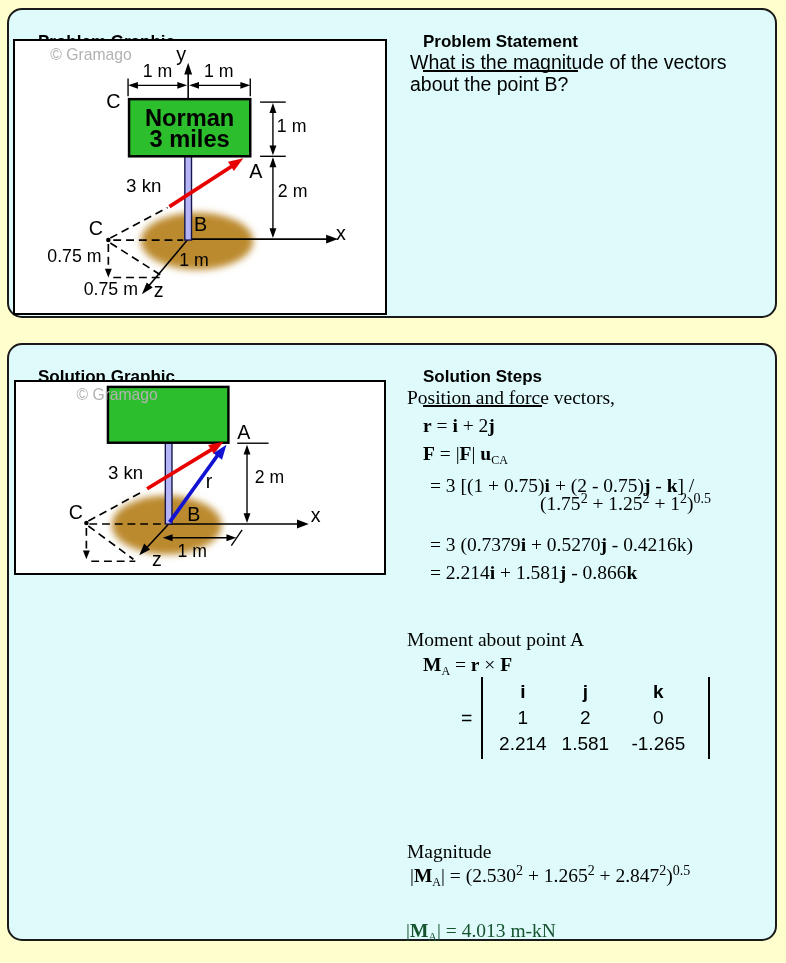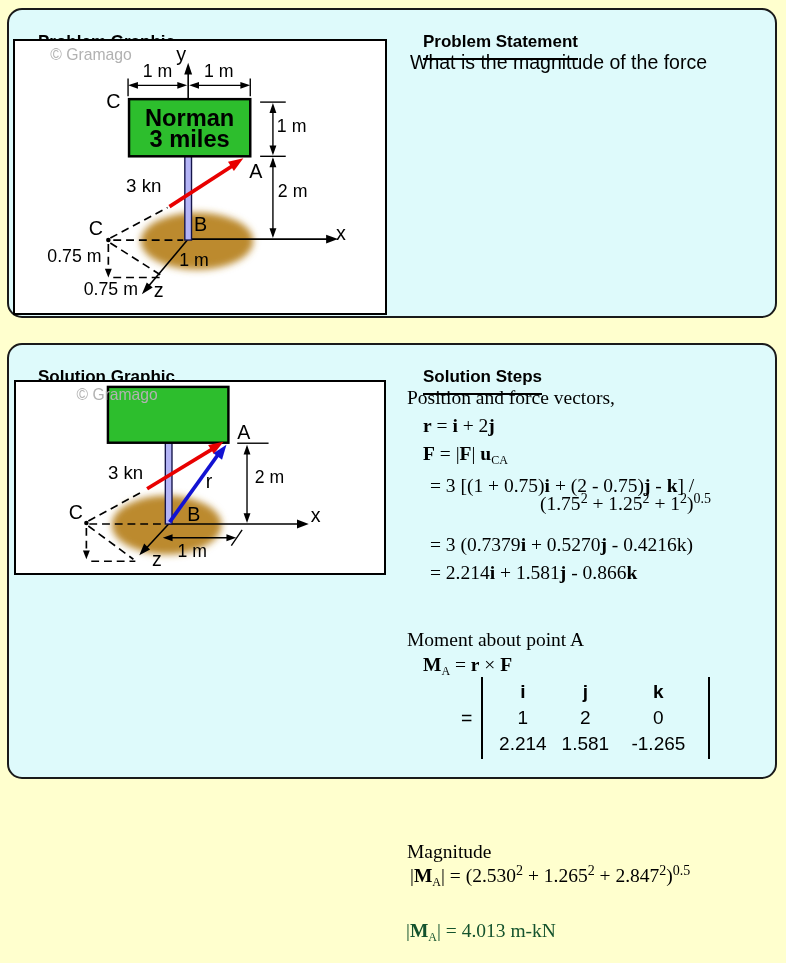--- a/index.html
+++ b/index.html
@@ -12,26 +12,26 @@
     overflow:hidden;
   }
   .panel{
     position:absolute;left:7px;width:770px;
     background:#defafb;
     border:2px solid #1a1a1a;
     border-radius:15px;
     box-sizing:border-box;
   }
   .panel-problem{top:8px;height:310px;}
-  .panel-solution{top:343px;height:436px;}
+  .panel-solution{top:343px;height:598px;}
   .panel-title{
     position:absolute;margin:16px;
     font-size:17px;font-weight:bold;line-height:1.1;
   }
-  .panel-title.underlined{border-bottom:2px solid #000;padding-bottom:6px;}
+  .panel-title.underlined{border-bottom:2px solid #000;padding-bottom:18px;}
   .diagram-frame{
     position:absolute;background:#fff;
     border:2px solid #000;box-sizing:border-box;
   }
   .frame1{left:4px;top:29px;width:374px;height:276px;}
   .frame2{left:5px;top:35px;width:372px;height:195px;}
   .statement{
     position:absolute;margin:0;
     font-size:19.5px;line-height:22px;
   }
@@ -145,21 +145,22 @@
         <text class="t-pt" x="181" y="193">B</text>
         <text class="t-force" x="112" y="153">3 kn</text>
         <text class="t-pt" x="74" y="197">C</text>
         <text class="t-dim" x="87" y="224" text-anchor="end">0.75 m</text>
         <text class="t-dim" x="124" y="258" text-anchor="end">0.75 m</text>
       </svg>
     </div>
 
     <h2 class="panel-title underlined" style="left:398px;top:7px">Problem Statement</h2>
     <p class="statement" style="left:401px;top:41px;width:362px">
-      <span>What is the magnitude of the force</span><br>
+      <span>What is the magnitude of the vectors</span><br>
+      <span>about the point B?</span>
     </p>
   </section>
 
   <section class="panel panel-solution">
     <h2 class="panel-title" style="left:13px;top:7px">Solution Graphic</h2>
 
     <div class="diagram-frame frame2">
       <svg width="368" height="191" viewBox="0 0 372 195">
 
         <ellipse cx="152" cy="146" rx="56" ry="30" filter="url(#soft)" fill="#bc8a2f"></ellipse>

